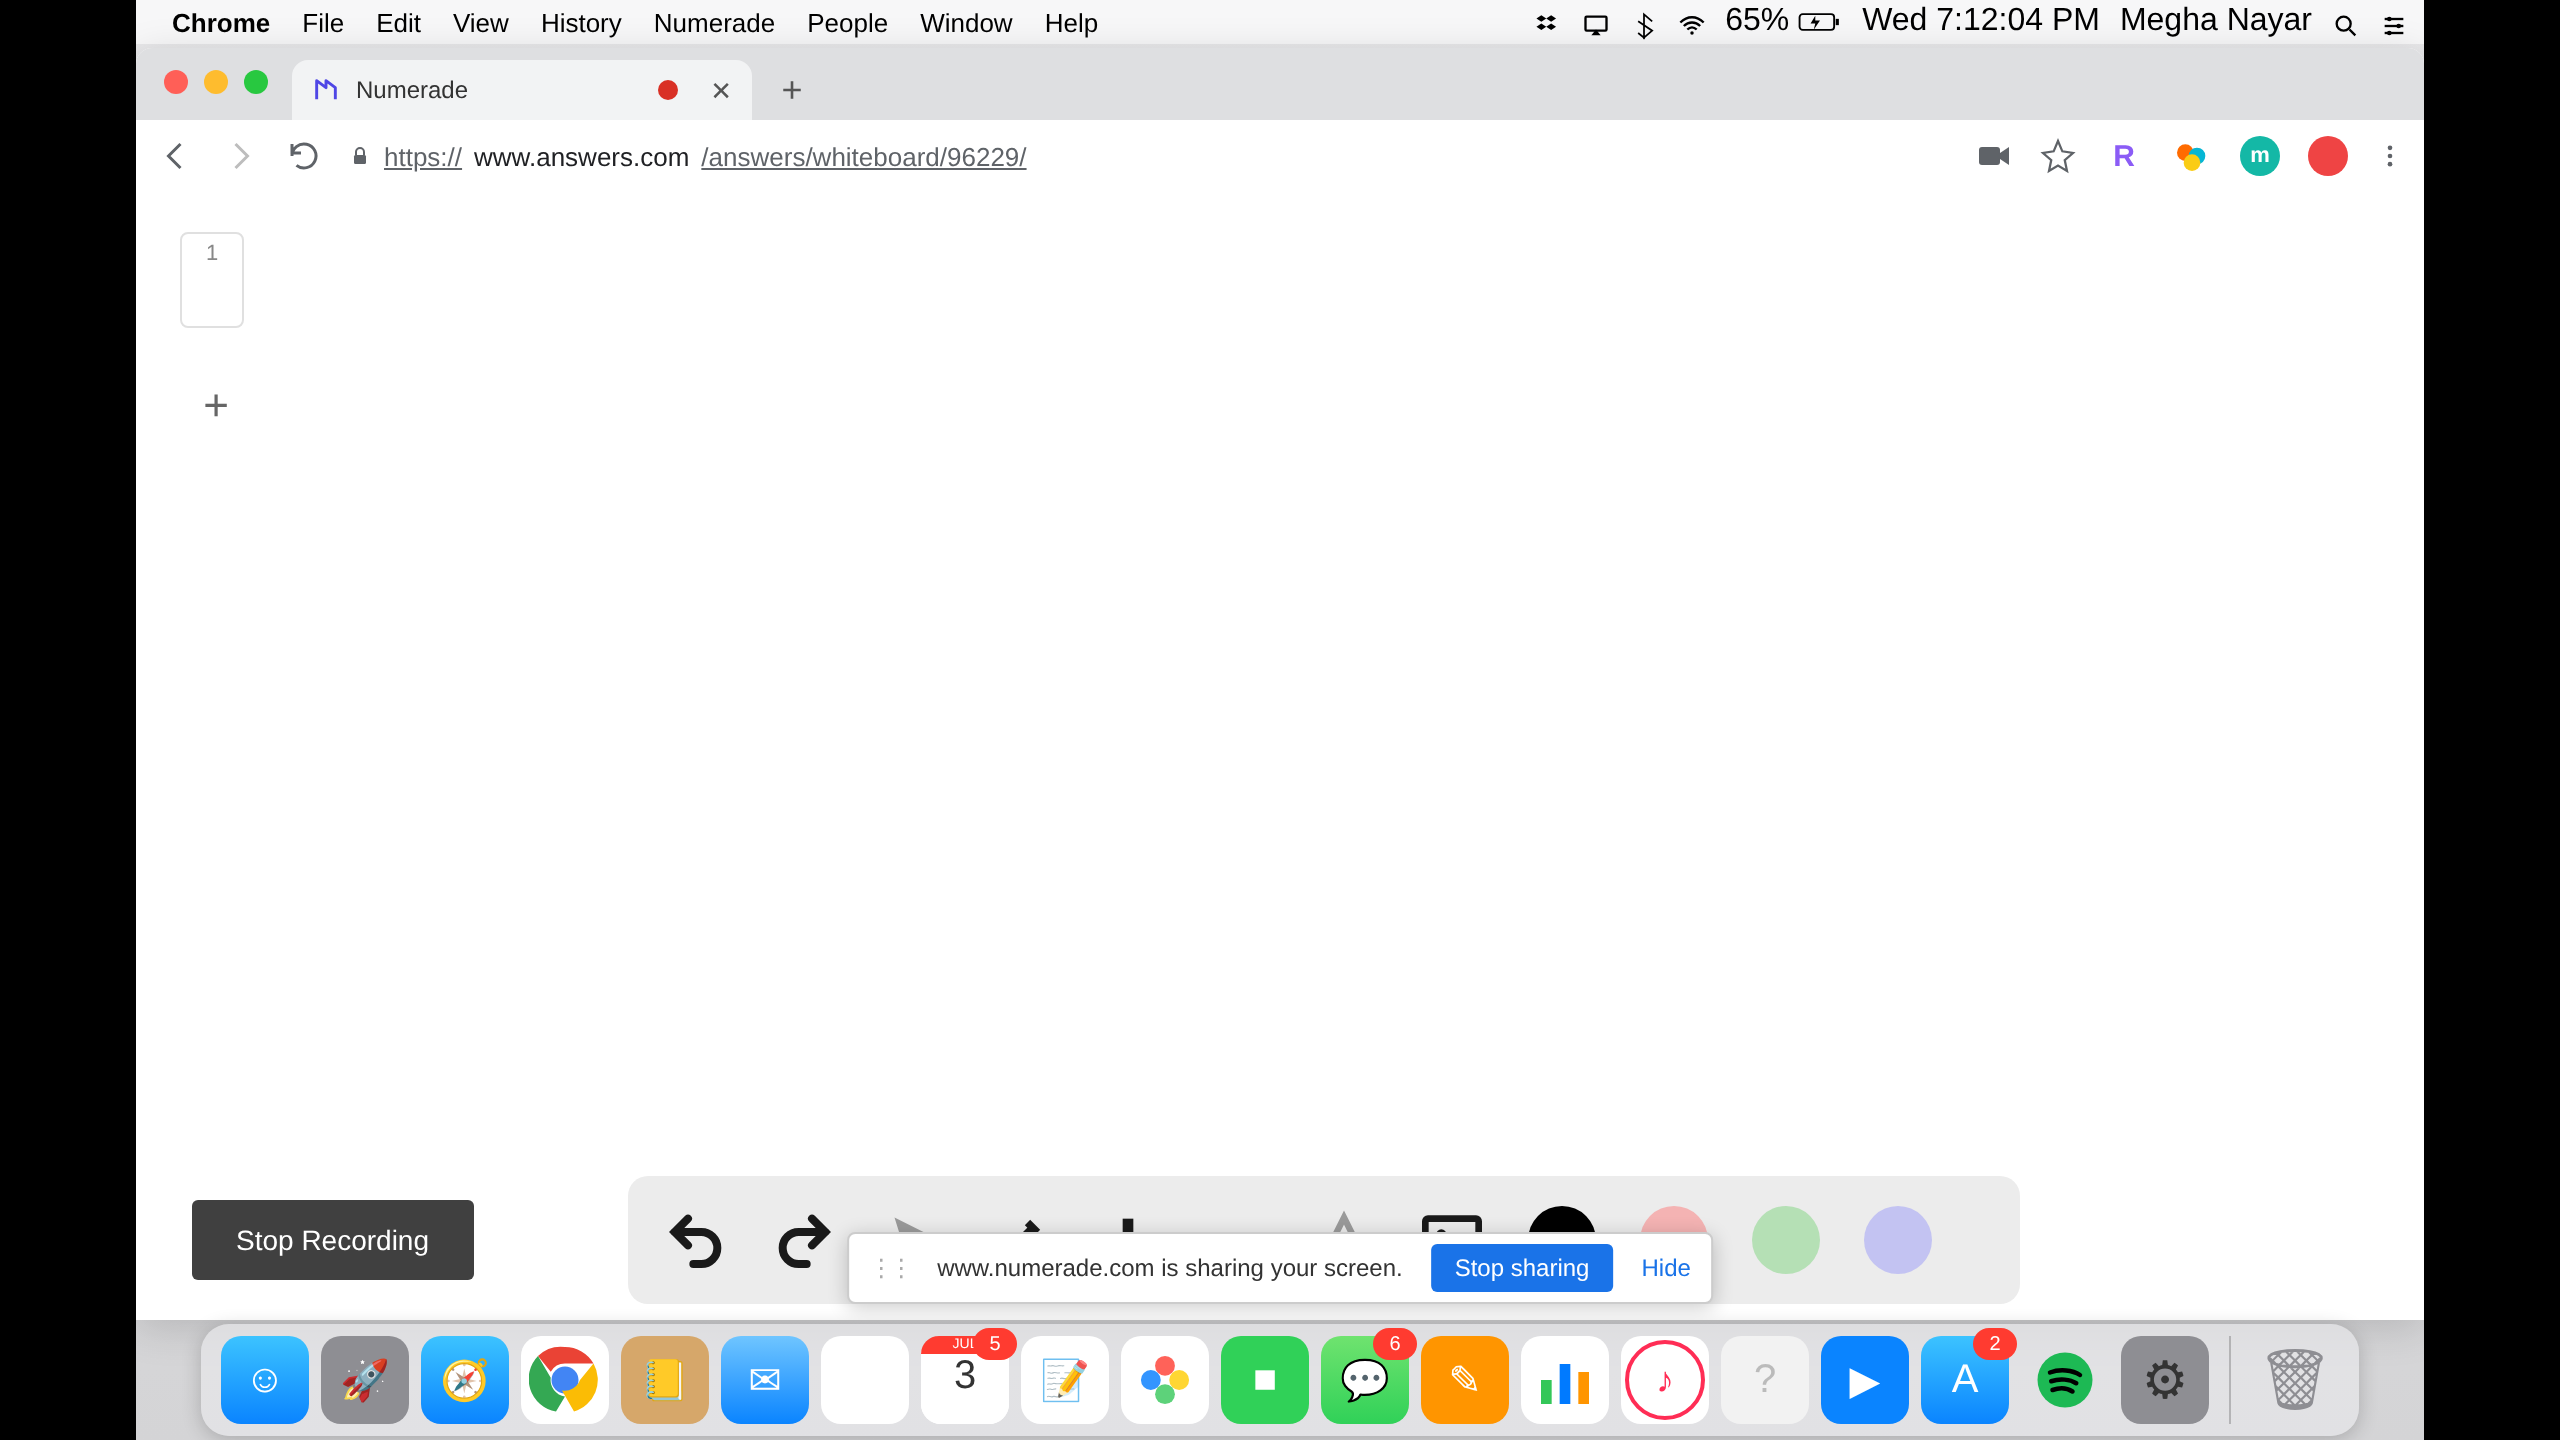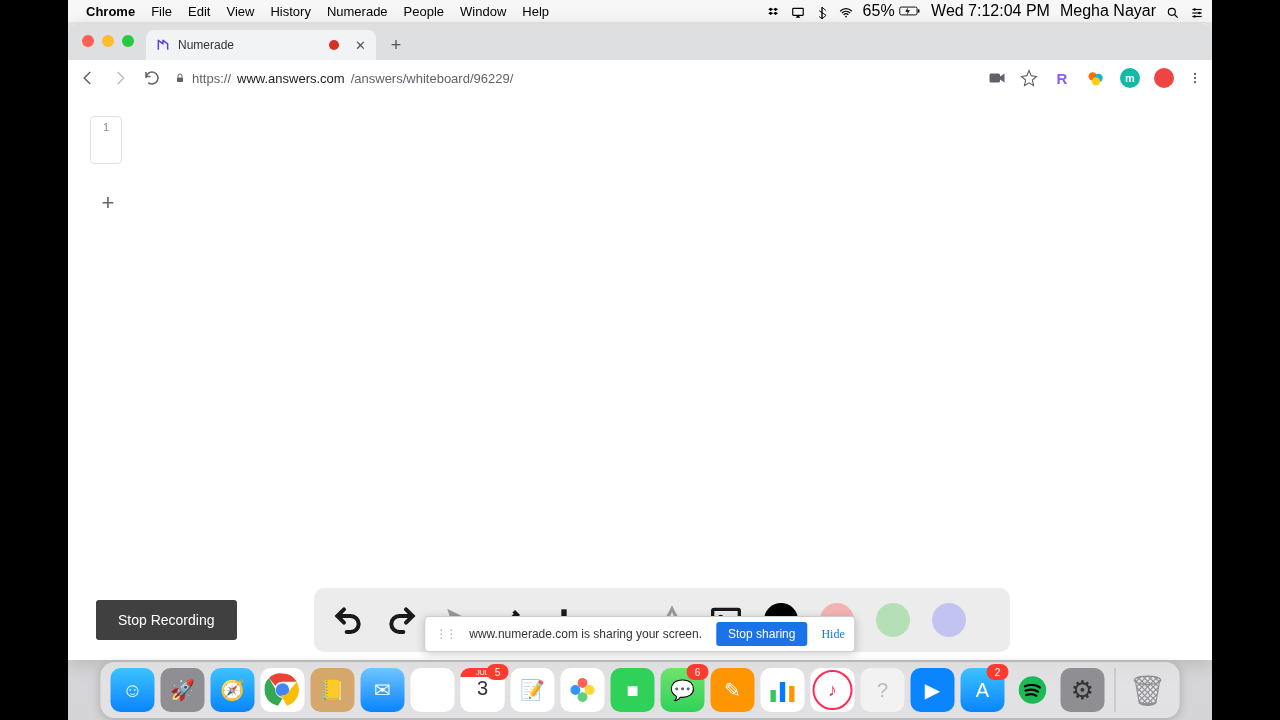--- a/index.html
+++ b/index.html
@@ -30,40 +30,40 @@
   .tab .favicon{width:14px;height:14px;}
   .tab .rec-dot{width:10px;height:10px;border-radius:50%;background:#d93025;margin-left:auto;}
   .tab .close-x{font-size:13px;color:#555;margin-left:8px;}
   .newtab{width:24px;height:24px;display:flex;align-items:center;justify-content:center;color:#555;font-size:18px;margin-left:8px;margin-bottom:3px;}
 
   .omnibar{height:36px;background:#fff;border-bottom:1px solid #dadce0;display:flex;align-items:center;padding:0 10px;gap:12px;}
   .nav-btn{width:20px;height:20px;display:flex;align-items:center;justify-content:center;color:#5f6368;}
   .nav-btn.disabled{color:#bdbdbd;}
   .omnibox{flex:1;display:flex;align-items:center;gap:6px;font-size:13px;color:#202124;}
   .lock{width:12px;height:12px;}
-  .url-grey{color:#5f6368;}
+  .url-grey{color:#5f6368;text-decoration:underline;}
   .omni-right{display:flex;align-items:center;gap:14px;}
   .ext-badge{width:20px;height:20px;border-radius:50%;display:inline-flex;align-items:center;justify-content:center;font-size:11px;font-weight:600;color:#fff;}
 
   
   .page{position:absolute;left:0;right:0;top:72px;bottom:0;background:#fff;}
   .slide-thumb{position:absolute;left:22px;top:20px;width:30px;height:42px;border:1px solid #e0e0e0;border-radius:4px;display:flex;align-items:flex-start;justify-content:center;padding-top:4px;color:#888;font-size:11px;background:#fff;}
   .add-slide{position:absolute;left:30px;top:98px;width:20px;height:20px;color:#666;font-size:22px;line-height:18px;text-align:center;}
 
   .stop-rec{position:absolute;left:28px;bottom:20px;height:40px;padding:0 22px;border:none;border-radius:3px;background:#404040;color:#fff;font-size:14px;cursor:pointer;}
 
   .toolbar{position:absolute;left:246px;bottom:8px;width:660px;height:64px;background:#ececec;border-radius:10px;display:flex;align-items:center;padding:0 18px;gap:22px;}
   .tb-icon{width:32px;height:32px;display:flex;align-items:center;justify-content:center;color:#1a1a1a;}
   .tb-icon.faded{color:#9a9a9a;}
   .color-dot{width:34px;height:34px;border-radius:50%;}
 
   
   .sharebar{position:absolute;left:50%;bottom:8px;transform:translateX(-50%);background:#fff;border:1px solid #ccc;border-radius:4px;box-shadow:0 2px 10px rgba(0,0,0,.2);height:34px;display:flex;align-items:center;padding:0 10px;gap:14px;font-size:12px;color:#333;z-index:30;}
   .sharebar .btn{background:#1a73e8;color:#fff;border:none;height:24px;padding:0 12px;border-radius:3px;font-size:12px;cursor:pointer;}
-  .sharebar .hide{color:#1a73e8;cursor:pointer;font-family:Liberation Serif, serif;}
+  .sharebar .hide{color:#1a73e8;cursor:pointer;}
   .sharebar .grip{color:#aaa;letter-spacing:-2px;}
 
   
   .dock{position:absolute;left:50%;bottom:2px;transform:translateX(-50%);height:56px;background:rgba(230,230,232,.75);border-radius:14px;display:flex;align-items:center;padding:0 10px;gap:6px;box-shadow:0 2px 10px rgba(0,0,0,.2);}
   .dock .app{position:relative;width:44px;height:44px;border-radius:10px;display:flex;align-items:center;justify-content:center;font-size:20px;color:#fff;}
   .dock .badge{position:absolute;top:-4px;right:-4px;min-width:16px;height:16px;background:#ff3b30;border-radius:8px;font-size:10px;display:flex;align-items:center;justify-content:center;color:#fff;padding:0 3px;}
   .dock .sep{width:1px;height:44px;background:rgba(0,0,0,.2);margin:0 4px;}
 
   svg{display:block;}
 </style>

